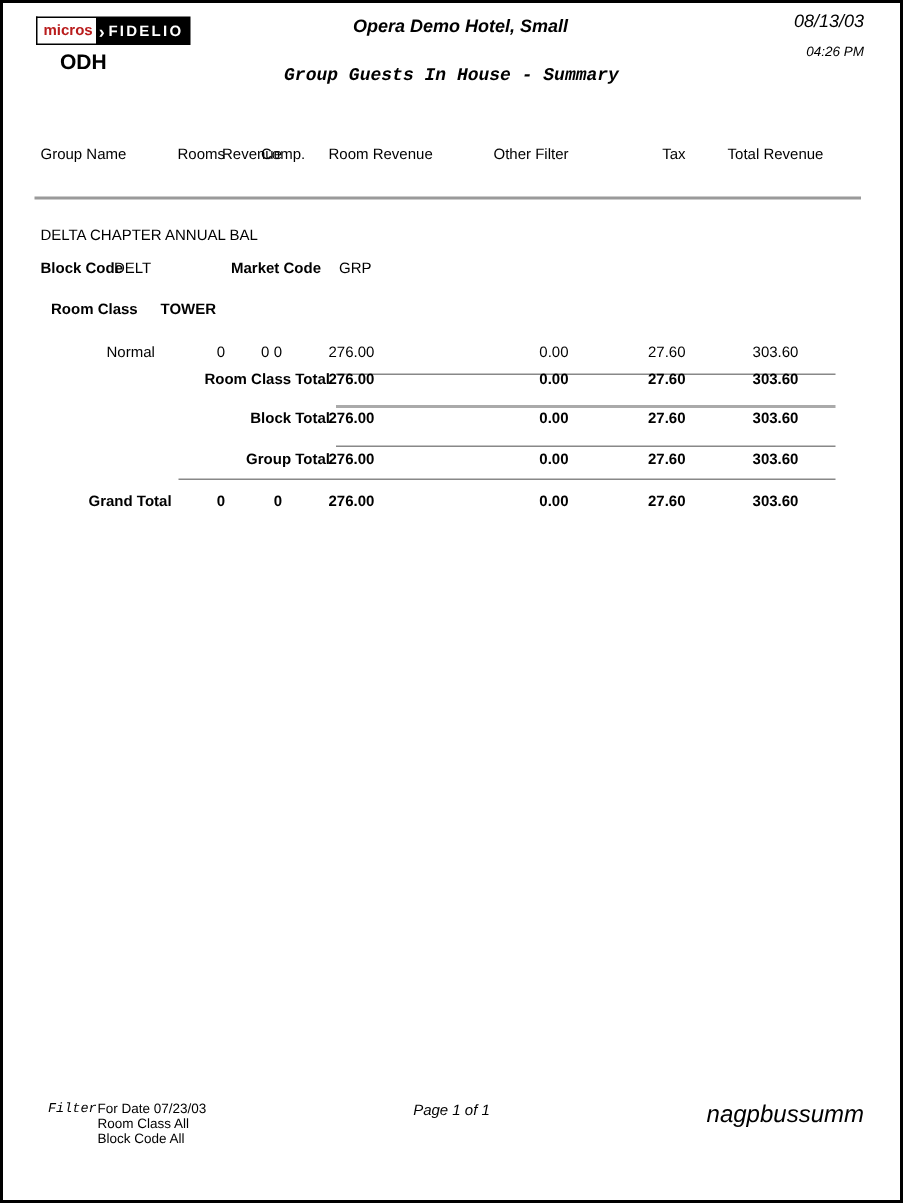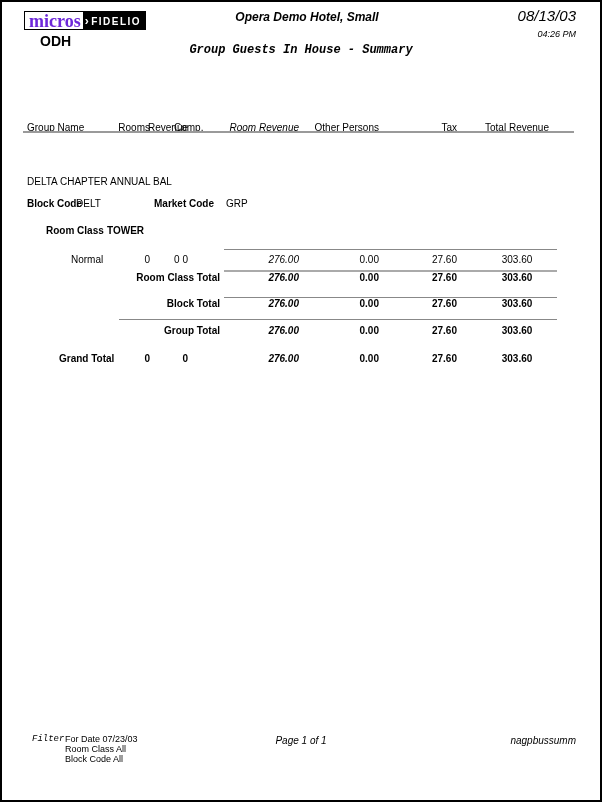--- a/index.html
+++ b/index.html
@@ -10,60 +10,60 @@
     box-sizing:border-box;
     position:relative;
     font-family:"Liberation Sans", sans-serif;
     color:#000;
     overflow:hidden;
   }
   .abs{position:absolute;}
   
   .logo{left:22px;top:9px;height:19px;display:flex;align-items:stretch;font-weight:bold;}
   .logo-micros{
-    border:1px solid #000;border-right:none;background:#fff;color:#6d28d9;
-    font-size:18px;padding:2px 2px 1px 4px;letter-spacing:0;line-height:14px;font-family:Liberation Serif, serif;
+    border:1px solid #000;border-right:none;background:#fff;color:#b91c1c;
+    font-size:10px;padding:2px 2px 1px 4px;letter-spacing:0;line-height:14px;
   }
   .logo-fidelio{
     background:#000;color:#fff;font-size:10px;letter-spacing:1.5px;
     padding:3px 5px 2px 2px;line-height:13px;display:flex;align-items:center;
   }
   .logo-arrow{color:#fff;font-size:12px;margin-right:1px;font-weight:bold;}
   .prop-code{left:38px;top:31px;font-size:14px;font-weight:bold;}
   .hotel-name{left:12px;right:0;top:8px;text-align:center;font-size:12px;font-style:italic;font-weight:bold;}
   .report-title{left:0;right:0;top:41px;text-align:center;font-size:12px;font-style:italic;font-weight:bold;font-family:Liberation Mono, monospace;}
-  .run-date{right:24px;top:5px;font-size:15px;font-style:italic;text-align:right;}
+  .run-date{right:24px;top:5px;font-size:12px;font-style:italic;text-align:right;}
   .run-time{right:24px;top:27px;font-size:9px;font-style:italic;text-align:right;}
   
   .row{position:absolute;left:0;right:0;height:13px;font-size:10px;}
-  .cell{position:absolute;white-space:nowrap;margin-top:24px;}
+  .cell{position:absolute;white-space:nowrap;}
   .c-groupname{left:25px;}
   .c-rooms{left:98px;width:50px;text-align:right;}
   .c-persons{left:136px;width:50px;text-align:right;}
   .c-comp{left:172px;width:50px;text-align:left;}
-  .c-roomrev{left:217px;width:80px;text-align:right;font-style:italic;}
+  .c-roomrev{left:217px;width:80px;text-align:left;}
   .c-otherrev{left:297px;width:80px;text-align:right;}
   .c-tax{left:385px;width:70px;text-align:right;}
   .c-totalrev{left:475px;width:80px;text-align:center;}
   .c-normal{left:69px;}
   .c-total-label{left:60px;width:158px;text-align:right;font-weight:bold;}
   .c-grand-label{left:57px;font-weight:bold;text-align:center;}
   .bold{font-weight:bold;}
   .hline{position:absolute;background:#888;height:1px;}
   .header-line{left:21px;width:551px;top:129px;height:2px;background:#9a9a9a;}
   .line-rct{left:222px;width:333px;top:247px;}
   .line-bt{left:222px;width:333px;top:268px;height:2px;background:#aaa;}
   .line-gt{left:222px;width:333px;top:295px;}
   .line-grand{left:117px;width:438px;top:317px;}
   
   .filter-label{left:30px;top:732px;font-size:9px;font-style:italic;font-family:Liberation Mono, monospace;}
   .filter-line{left:63px;font-size:9px;}
   .fl0{top:732px;} .fl1{top:742px;} .fl2{top:752px;}
   .page-info{left:0;right:0;top:733px;text-align:center;font-size:10px;font-style:italic;}
-  .report-id{right:24px;top:733px;font-size:10px;font-style:italic;text-align:right;margin-left:44px;}
+  .report-id{right:24px;top:733px;font-size:16px;font-style:italic;text-align:right;margin-left:44px;}
 </style>
 </head>
 <body>
 
 <div class="abs logo">
   <span class="logo-micros">micros</span>
   <span class="logo-fidelio">
       <span class="logo-arrow">›</span>
       <span>FIDELIO</span>
     </span>
@@ -73,37 +73,37 @@
 <div class="abs report-title">Group Guests In House - Summary</div>
 <div class="abs run-date">08/13/03</div>
 <div class="abs run-time">04:26 PM</div>
 
 <div class="row" style="top:96px;">
   <span class="cell c-groupname">Group Name</span>
   <span class="cell c-rooms">Rooms</span>
   <span class="cell c-persons">Revenue</span>
   <span class="cell c-comp">Comp.</span>
   <span class="cell c-roomrev">Room Revenue</span>
-  <span class="cell c-otherrev">Other Persons</span>
+  <span class="cell c-otherrev">Other Filter</span>
   <span class="cell c-tax">Tax</span>
   <span class="cell c-totalrev">Total Revenue</span>
 </div>
 <div class="hline header-line"></div>
 
 <div class="row" style="top:150px;">
   <span class="cell c-groupname">DELTA CHAPTER ANNUAL BAL</span>
 </div>
 <div class="row" style="top:172px;">
   <span class="cell bold" style="left:25px;">Block Code</span>
   <span class="cell" style="left:74px;">DELT</span>
   <span class="cell bold" style="left:152px;">Market Code</span>
   <span class="cell" style="left:224px;">GRP</span>
 </div>
 <div class="row" style="top:199px;">
-  <span class="cell bold" style="left:44px;">Room Class</span>
+  <span class="cell bold" style="left:32px;">Room Class</span>
   <span class="cell bold" style="left:105px;">TOWER</span>
 </div>
 
 <div class="row" style="top:228px;">
   <span class="cell c-normal">Normal</span>
   <span class="cell c-rooms">0</span>
   <span class="cell c-persons">0</span>
   <span class="cell c-comp">0</span>
   <span class="cell c-roomrev">276.00</span>
   <span class="cell c-otherrev">0.00</span>

